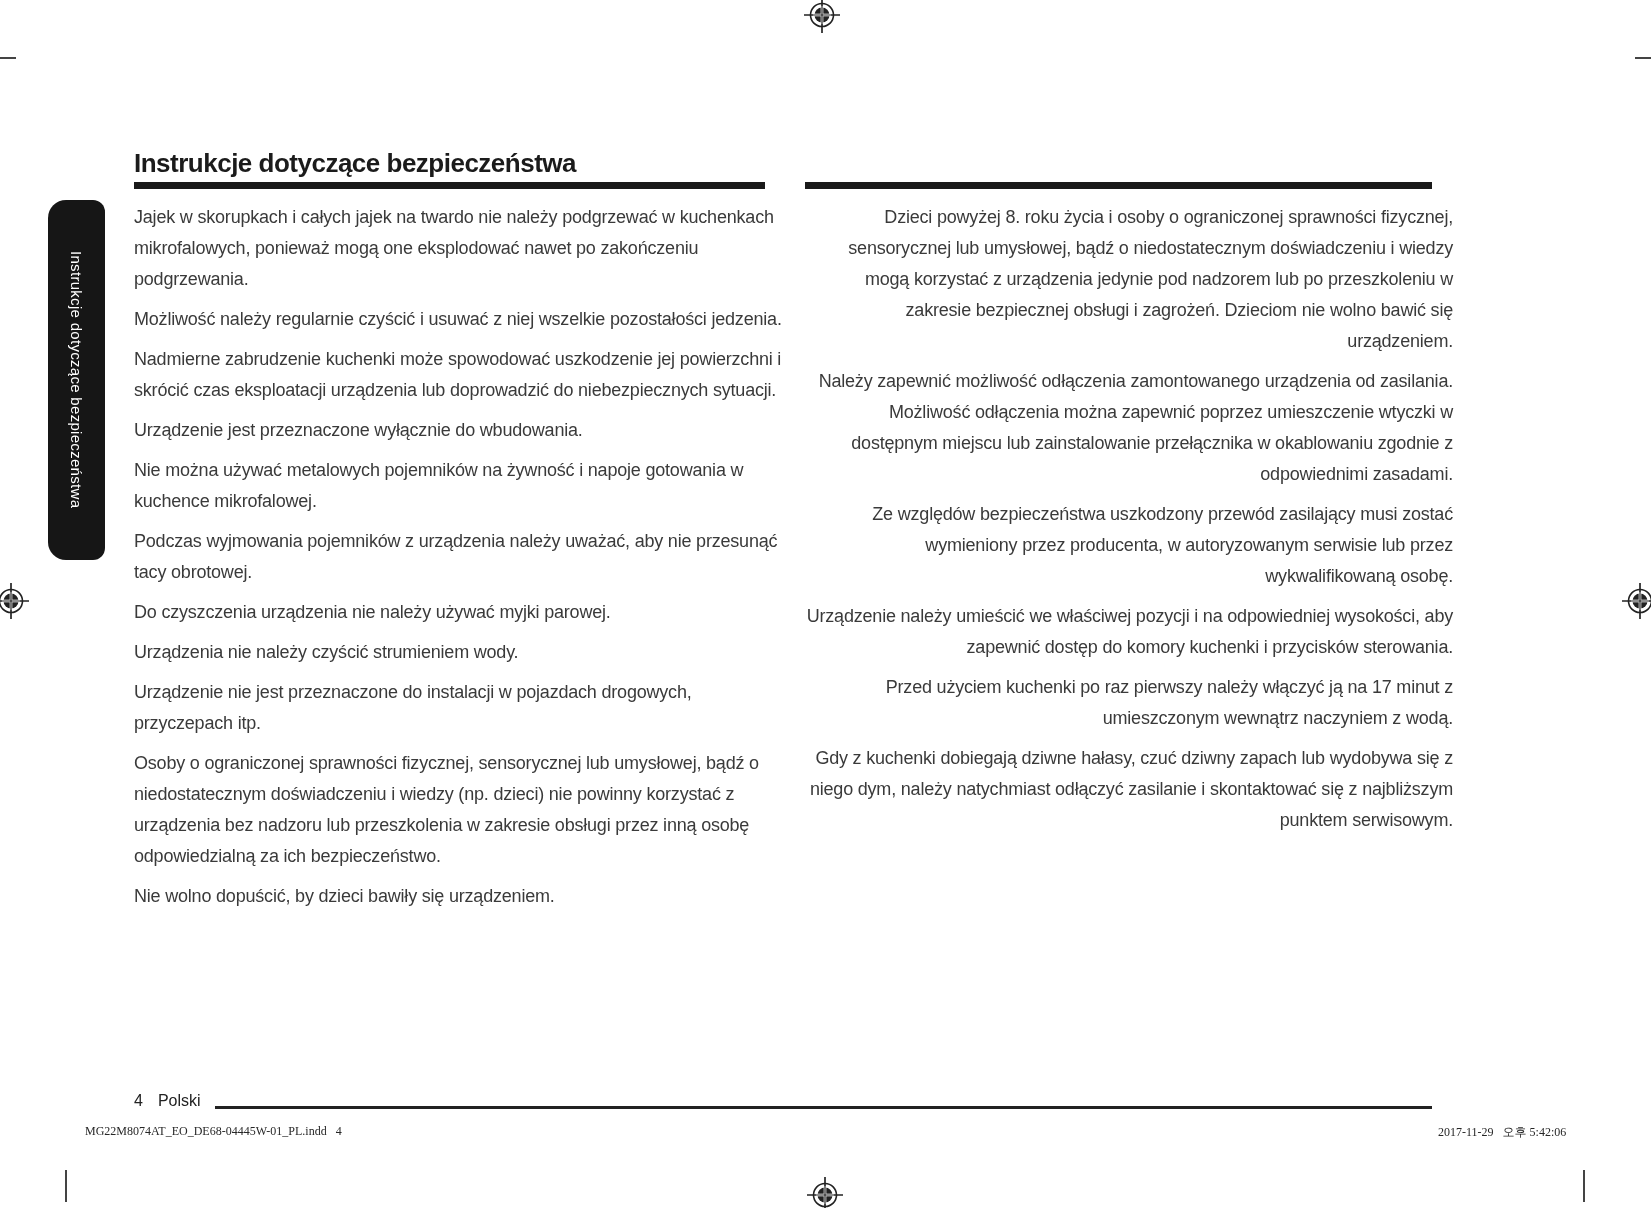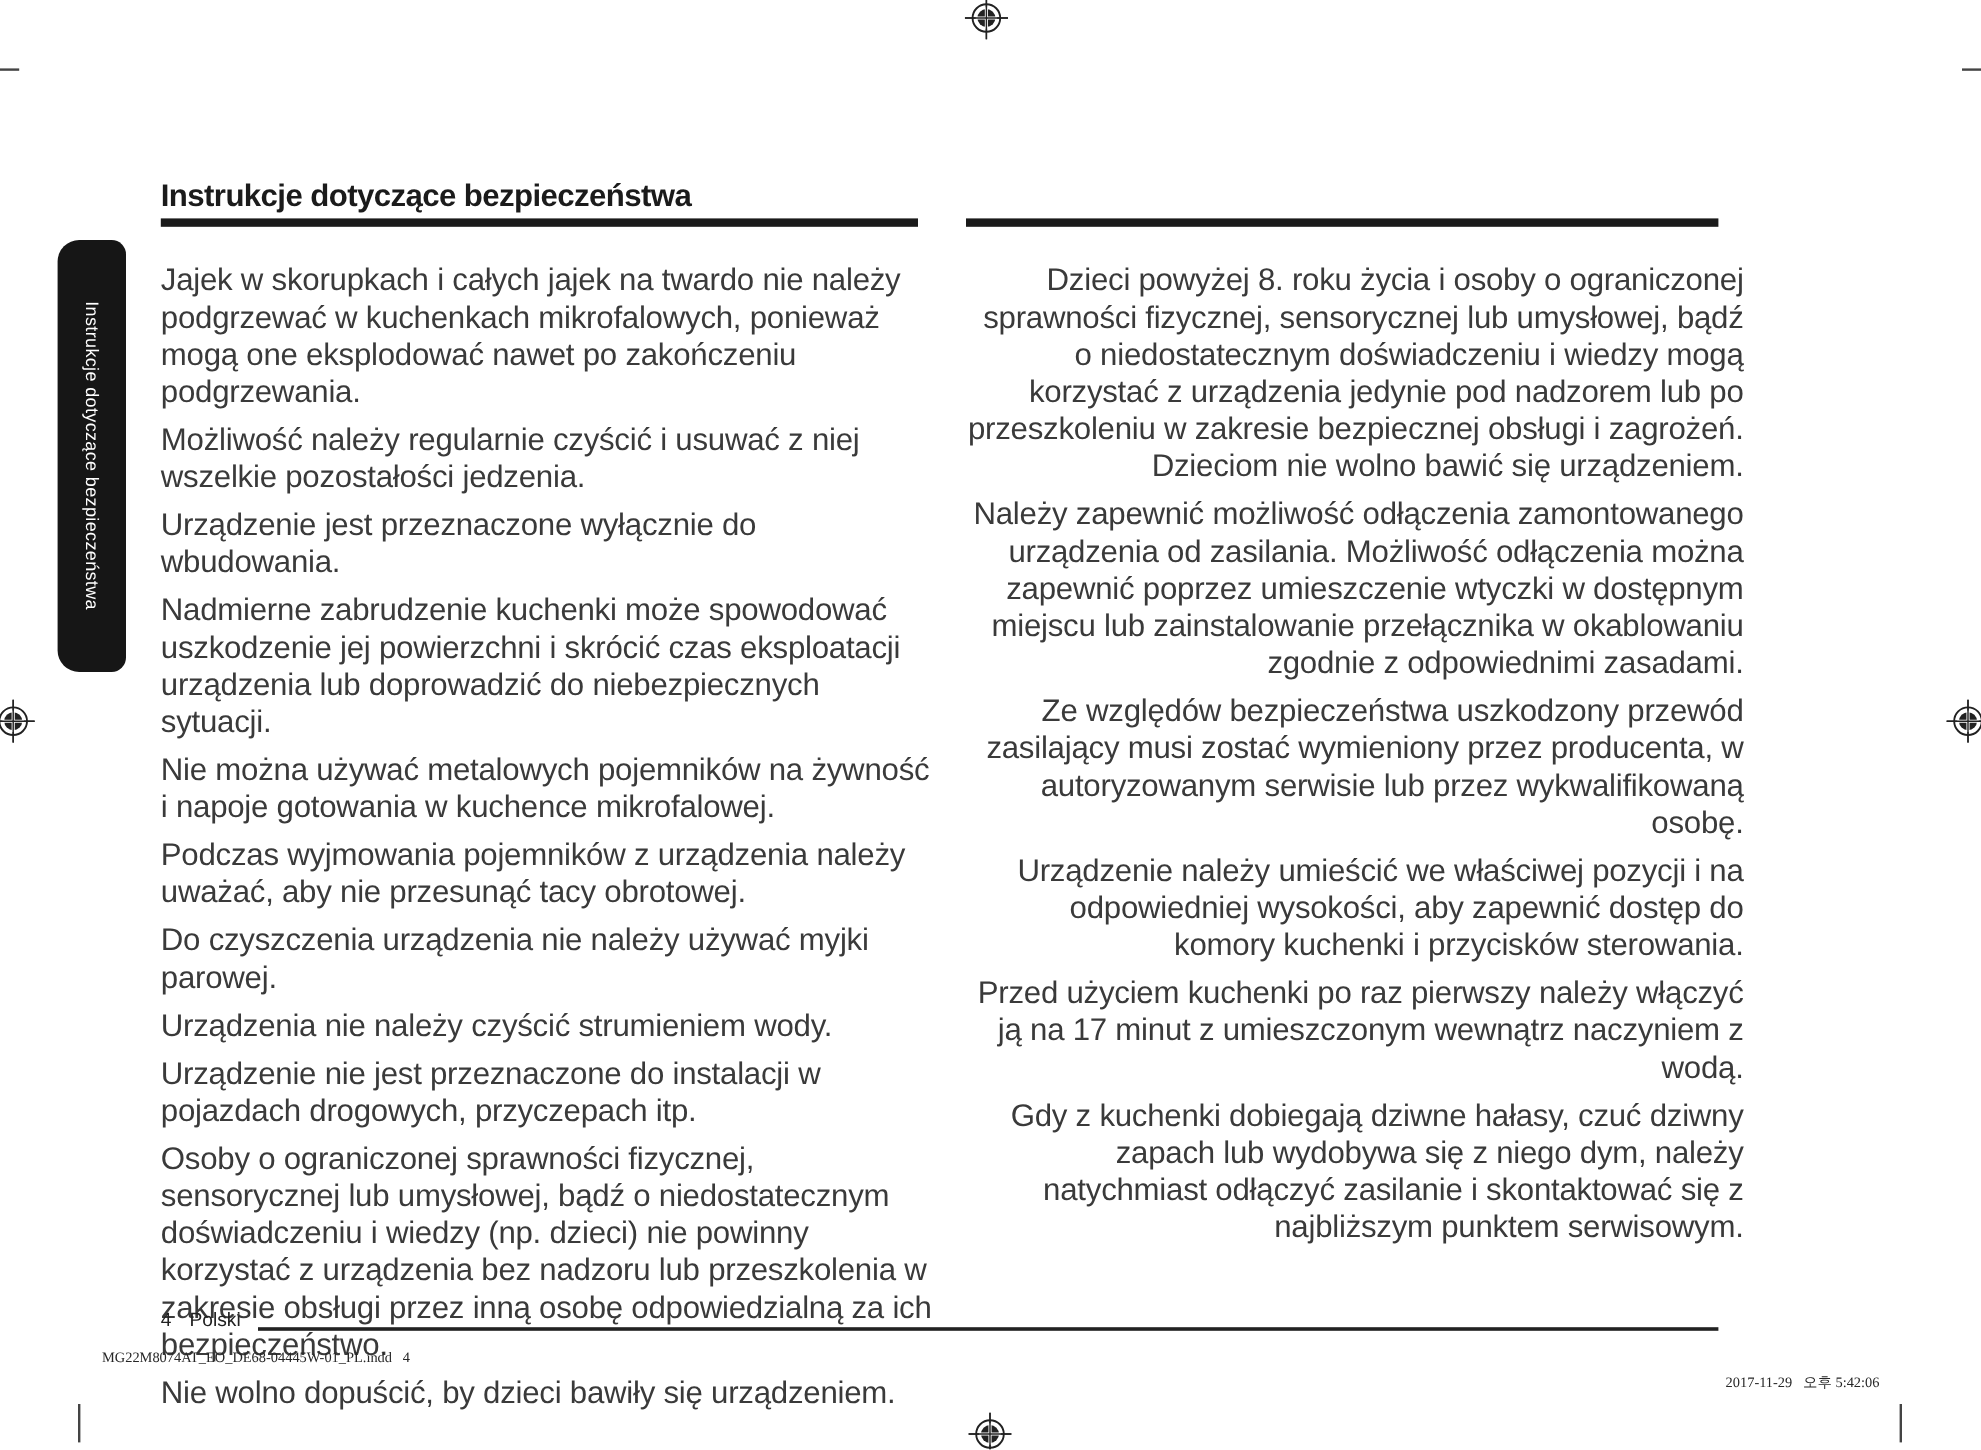--- a/index.html
+++ b/index.html
@@ -24,22 +24,22 @@
     color: #1b1b1b;
     white-space: nowrap;
   }
   .rule { position: absolute; top: 182px; height: 7px; background: var(--rule, #1a1a1a); }
   .rule-left  { left: 134px; width: 631px; }
   .rule-right { left: 805px; width: 627px; }
 
   
   .col {
     position: absolute;
-    top: 218px;
-    font-size: 26px;
+    top: 202px;
+    font-size: 18px;
     line-height: 31px;
     letter-spacing: -0.2px;
     color: var(--body-text, #3a3a3a);
   }
   .col-left  { left: 134px; width: 648px; }
   .col-right { left: 805px; width: 648px; text-align: right; }
   .col p { margin: 0 0 9px 0; }
 
   
   .side-tab {
@@ -85,21 +85,21 @@
   
   .print-footer-left, .print-footer-right {
     position: absolute;
     top: 1124px;
     font-family: Liberation Serif, serif;
     font-size: 12px;
     color: #262626;
     white-space: pre;
   }
   .print-footer-left  { left: 85px; }
-  .print-footer-right { left: 1438px; margin-top: 20px; }
+  .print-footer-right { left: 1438px; }
 
   
   .regmark { position: absolute; width: 36px; height: 36px; }
   .regmark-top    { left: 804px;  top: -3px; }
   .regmark-left   { left: -7px;   top: 583px; }
   .regmark-right  { left: 1622px; top: 583px; }
   .regmark-bottom { left: 807px;  top: 1177px; }
 
   .crop-h { position: absolute; height: 2px; width: 16px; background: #444444; }
   .crop-h-left  { left: 0;      top: 57px; }
@@ -163,22 +163,22 @@
     <span class="tab-label">Instrukcje dotyczące bezpieczeństwa</span>
   </div>
 
   <h1 class="title">Instrukcje dotyczące bezpieczeństwa</h1>
   <div class="rule rule-left"></div>
   <div class="rule rule-right"></div>
 
   <div class="col col-left">
     <p>Jajek w skorupkach i całych jajek na twardo nie należy podgrzewać w kuchenkach mikrofalowych, ponieważ mogą one eksplodować nawet po zakończeniu podgrzewania.</p>
     <p>Możliwość należy regularnie czyścić i usuwać z niej wszelkie pozostałości jedzenia.</p>
+    <p>Nadmierne zabrudzenie kuchenki może spowodować uszkodzenie jej powierzchni i skrócić czas eksploatacji urządzenia lub doprowadzić do niebezpiecznych sytuacji.</p>
     <p>Urządzenie jest przeznaczone wyłącznie do wbudowania.</p>
-    <p>Nadmierne zabrudzenie kuchenki może spowodować uszkodzenie jej powierzchni i skrócić czas eksploatacji urządzenia lub doprowadzić do niebezpiecznych sytuacji.</p>
     <p>Nie można używać metalowych pojemników na żywność i napoje gotowania w kuchence mikrofalowej.</p>
     <p>Podczas wyjmowania pojemników z urządzenia należy uważać, aby nie przesunąć tacy obrotowej.</p>
     <p>Do czyszczenia urządzenia nie należy używać myjki parowej.</p>
     <p>Urządzenia nie należy czyścić strumieniem wody.</p>
     <p>Urządzenie nie jest przeznaczone do instalacji w pojazdach drogowych, przyczepach itp.</p>
     <p>Osoby o ograniczonej sprawności fizycznej, sensorycznej lub umysłowej, bądź o niedostatecznym doświadczeniu i wiedzy (np. dzieci) nie powinny korzystać z urządzenia bez nadzoru lub przeszkolenia w zakresie obsługi przez inną osobę odpowiedzialną za ich bezpieczeństwo.</p>
     <p>Nie wolno dopuścić, by dzieci bawiły się urządzeniem.</p>
   </div>
 
   <div class="col col-right">

